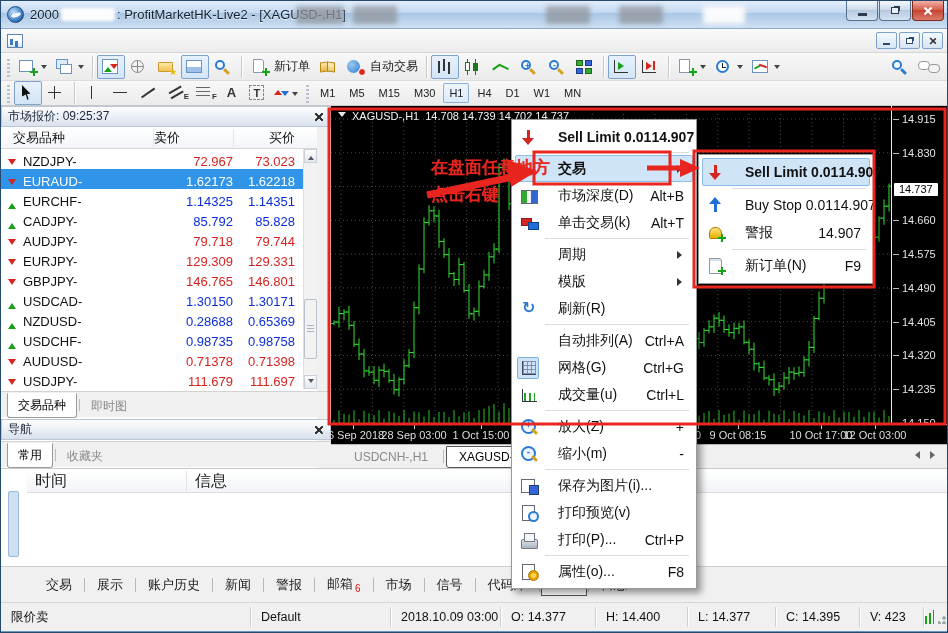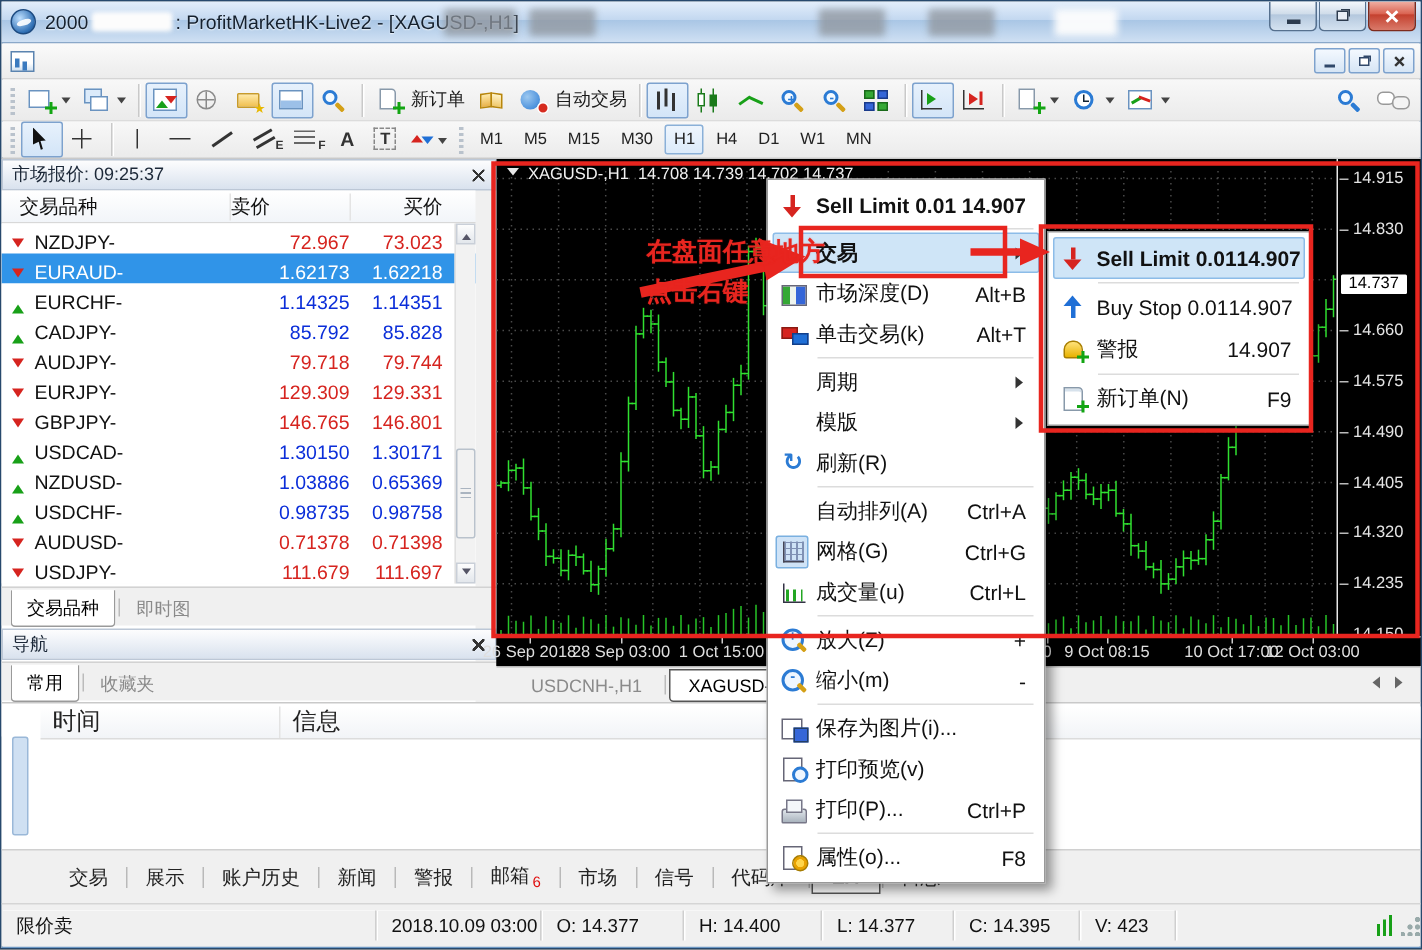--- a/index.html
+++ b/index.html
@@ -140,21 +140,21 @@
  radial-gradient(circle at 6px 12px,#9aa 1.5px,transparent 2px),
  radial-gradient(circle at 1px 12px,#9aa 1.5px,transparent 2px)}
 
 .menu{position:absolute;background:#fff;border:1px solid #999;box-shadow:4px 4px 7px rgba(0,0,0,.4);padding:3px}
 #ctxmenu{left:510px;top:118px;width:186px;z-index:20}
 #submenu{left:697px;top:153px;width:176px;z-index:21}
 .mi{display:flex;align-items:center;height:27px;border:1px solid transparent;font-size:14px;color:#111;border-radius:2px}
 #submenu .mi{height:28px}
 .mi.hl,.mi.msel{background:#cfe5f7;border-color:#8cbce8}
 .mi.b .mlb,.mi.b .mrt{font-weight:bold}
-.mlb{margin-left:5px;white-space:nowrap}
+.mlb{margin-left:19px;white-space:nowrap}
 .mrt{margin-left:auto;padding-right:8px;white-space:nowrap}
 .mar{margin-left:auto;margin-right:6px;width:0;height:0;border:4px solid transparent;border-left:5px solid #333}
 .msep{height:1px;background:#dcdcdc;margin:2px 4px 2px 30px}
 .mic{width:20px;height:18px;position:relative;flex:none;margin-left:3px}
 .mic.chk{background:#cfe3f7;border:1px solid #7ab0e0;border-radius:2px;width:22px;height:22px}
 .ic-sell::before{content:"";position:absolute;left:8px;top:2px;width:3px;height:8px;background:#d6241f}
 .ic-sell::after{content:"";position:absolute;left:3px;top:10px;width:0;height:0;border:6px solid transparent;border-bottom:0;border-top:7px solid #d6241f}
 .ic-buy::before{content:"";position:absolute;left:8px;bottom:2px;width:3px;height:8px;background:#1f6fd6}
 .ic-buy::after{content:"";position:absolute;left:3px;bottom:10px;width:0;height:0;border:6px solid transparent;border-top:0;border-bottom:7px solid #1f6fd6}
 .ic-alert::before{content:"";position:absolute;left:3px;top:3px;width:11px;height:10px;background:linear-gradient(#ffe27a,#e8b200);border:1px solid #a87e00;border-radius:6px 6px 2px 2px}
@@ -526,21 +526,21 @@
         </div>
         <div class="mw-row up">
           <span class="mw-arr"></span>
           <span class="mw-sym">USDCAD-</span>
           <span class="mw-bid">1.30150</span>
           <span class="mw-ask">1.30171</span>
         </div>
         <div class="mw-row up">
           <span class="mw-arr"></span>
           <span class="mw-sym">NZDUSD-</span>
-          <span class="mw-bid">1.03886</span>
+          <span class="mw-bid">0.28688</span>
           <span class="mw-ask">0.65369</span>
         </div>
         <div class="mw-row up">
           <span class="mw-arr"></span>
           <span class="mw-sym">USDCHF-</span>
           <span class="mw-bid">0.98735</span>
           <span class="mw-ask">0.98758</span>
         </div>
         <div class="mw-row down">
           <span class="mw-arr"></span>
@@ -1140,20 +1140,21 @@
         <span class="bsep"></span>
         <span class="btab active">EA</span>
         <span class="bsep"></span>
         <span class="btab">日志</span>
       </span>
   </div>
 
   <div id="sbar">
     <span id="sbar-inner" style="display:flex;align-items:center;width:100%">
         <span class="sseg" style="width: 250px;">限价卖</span>
+        <span class="sseg" style="width: 140px;">Default</span>
         <span class="sseg" style="width: 110px;">2018.10.09 03:00</span>
         <span class="sseg" style="width: 95px;">O: 14.377</span>
         <span class="sseg" style="width: 92px;">H: 14.400</span>
         <span class="sseg" style="width: 88px;">L: 14.377</span>
         <span class="sseg" style="width: 84px;">C: 14.395</span>
         <span class="sseg" style="width: 64px;">V: 423</span>
       </span>
     <span id="sbaricon"></span>
     <span id="sgrip"></span>
   </div>

